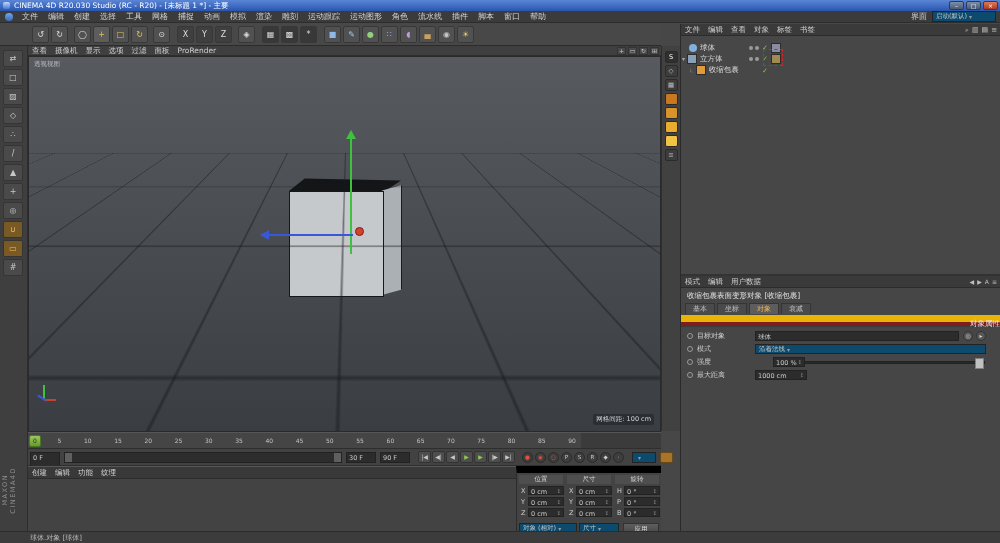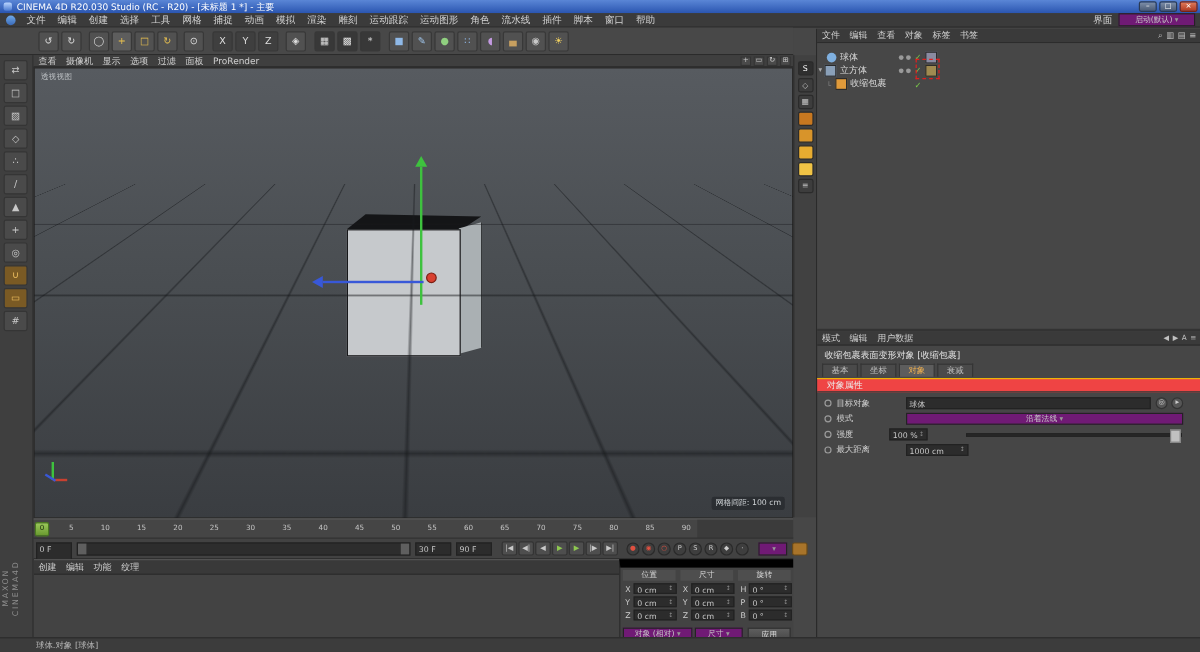--- a/index.html
+++ b/index.html
@@ -15,22 +15,22 @@
   .mi2{padding:0 4px;font-size:7.5px;color:#cfcfcf;white-space:nowrap;}
   .tbi{width:17px;height:17px;margin:0 1px;background:#515151;border:1px solid #383838;border-radius:2px;
        color:#ddd;font-size:8px;line-height:15px;text-align:center;box-sizing:border-box;flex:none;}
   .lti{width:20px;height:17px;margin:2px 3px;background:#4a4a4a;border:1px solid #353535;border-radius:2px;
        color:#c8c8c8;font-size:8px;line-height:15px;text-align:center;box-sizing:border-box;}
   .sti{width:13px;height:12px;margin:2px auto;background:#3d3d3d;border:1px solid #2b2b2b;border-radius:2px;
        color:#c0c0c0;font-size:6.5px;line-height:10px;text-align:center;box-sizing:border-box;}
   .fld{position:absolute;background:#2c2c2c;border:1px solid #222;color:#c8c8c8;font-size:6.5px;line-height:8px;
        padding:1px 2px;box-sizing:border-box;white-space:nowrap;overflow:hidden;}
   .stp{float:right;font-size:5px;color:#8a8a8a;line-height:7px;}
-  .dd{position:absolute;background:#701a75;border:1px solid #232323;color:#c8c8c8;font-size:6.5px;height:11px;
-      display:flex;align-items:center;justify-content:center;padding:0 3px;box-sizing:border-box;white-space:nowrap;overflow:hidden;}
+  .dd{position:absolute;background:#0c4a6e;border:1px solid #232323;color:#c8c8c8;font-size:6.5px;height:11px;
+      display:flex;align-items:center;justify-content:flex-start;padding:0 3px;box-sizing:border-box;white-space:nowrap;overflow:hidden;}
   .caret{color:#999;font-size:6px;margin-left:2px;}
   .btn{position:absolute;background:linear-gradient(#5e5e5e,#484848);border:1px solid #333;color:#ddd;
        font-size:6.5px;text-align:center;box-sizing:border-box;}
   .tbtn{width:13px;height:12px;background:#4e4e4e;border:1px solid #333;border-radius:2px;color:#c8c8c8;
         font-size:6px;line-height:10px;text-align:center;box-sizing:border-box;flex:none;}
   .rbtn{width:11px;height:11px;border-radius:50%;background:#3e3e3e;border:1px solid #2a2a2a;font-size:5.5px;
         line-height:9px;text-align:center;box-sizing:border-box;flex:none;}
   .tick{font-size:6px;color:#c4c4c4;}
   .tab{background:#4a4a4a;border:1px solid #353535;border-bottom:none;color:#c0c0c0;font-size:7px;height:11px;
        line-height:11px;text-align:center;width:30px;box-sizing:border-box;flex:none;}
@@ -380,21 +380,21 @@
 
     <span class="abs" style="left:6px;top:267px;font-size:7.5px;color:#e2e2e2;white-space:nowrap;">收缩包裹表面变形对象 [收缩包裹]</span>
 
     <div class="abs flex" style="left:4px;top:279px;gap:2px;">
       <span class="tab">基本</span>
       <span class="tab">坐标</span>
       <span class="tab active">对象</span>
       <span class="tab">衰减</span>
     </div>
 
-    <div class="abs flex" style="left:0;top:291px;right:0;height:12px;background:#ef4444;border-top:1px solid #eab308;border-bottom:1px solid #3a3a3a;">
+    <div class="abs flex" style="left:0;top:291px;right:0;height:12px;background:#7f1d1d;border-top:7px solid #eab308;border-bottom:1px solid #3a3a3a;justify-content:flex-end;">
       <span style="margin-left:8px;font-size:7.5px;color:#ececec;">对象属性</span>
     </div>
 
     <div class="abs flex" style="left:0;top:306px;right:0;height:12px;">
       <span class="attr-circle" style="margin-left:6px;"></span>
       <span class="alabel" style="margin-left:4px;">目标对象</span>
       <span class="fld" style="left:74px;top:1px;width:204px;height:10px;">球体</span>
       <span style="position:absolute;left:282px;top:1px;width:10px;height:10px;border-radius:50%;background:#565656;border:1px solid #333;font-size:6px;line-height:8px;text-align:center;box-sizing:border-box;">◎</span>
       <span style="position:absolute;left:295px;top:1px;width:10px;height:10px;border-radius:50%;background:#565656;border:1px solid #333;font-size:6px;line-height:8px;text-align:center;box-sizing:border-box;">▸</span>
     </div>
@@ -404,21 +404,21 @@
       <span class="alabel" style="margin-left:4px;">模式</span>
       <span class="dd" style="left:74px;top:1px;width:231px;height:10px;">
         <span>沿着法线</span>
         <span class="caret">▾</span>
       </span>
     </div>
 
     <div class="abs flex" style="left:0;top:332px;right:0;height:12px;">
       <span class="attr-circle" style="margin-left:6px;"></span>
       <span class="alabel" style="margin-left:4px;">强度</span>
-      <span class="fld" style="left:60px;top:1px;width:32px;height:10px;">
+      <span class="fld" style="left:92px;top:1px;width:32px;height:10px;">
         <span>100 %</span><span class="stp">↕</span>
       </span>
       <div class="abs" style="left:124px;top:5px;width:180px;height:3px;background:#2a2a2a;border:1px solid #222;">
         <div style="position:absolute;right:0;top:-4px;width:7px;height:9px;background:#c0c0c0;border:1px solid #808080;"></div>
       </div>
     </div>
 
     <div class="abs flex" style="left:0;top:345px;right:0;height:12px;">
       <span class="attr-circle" style="margin-left:6px;"></span>
       <span class="alabel" style="margin-left:4px;">最大距离</span>

